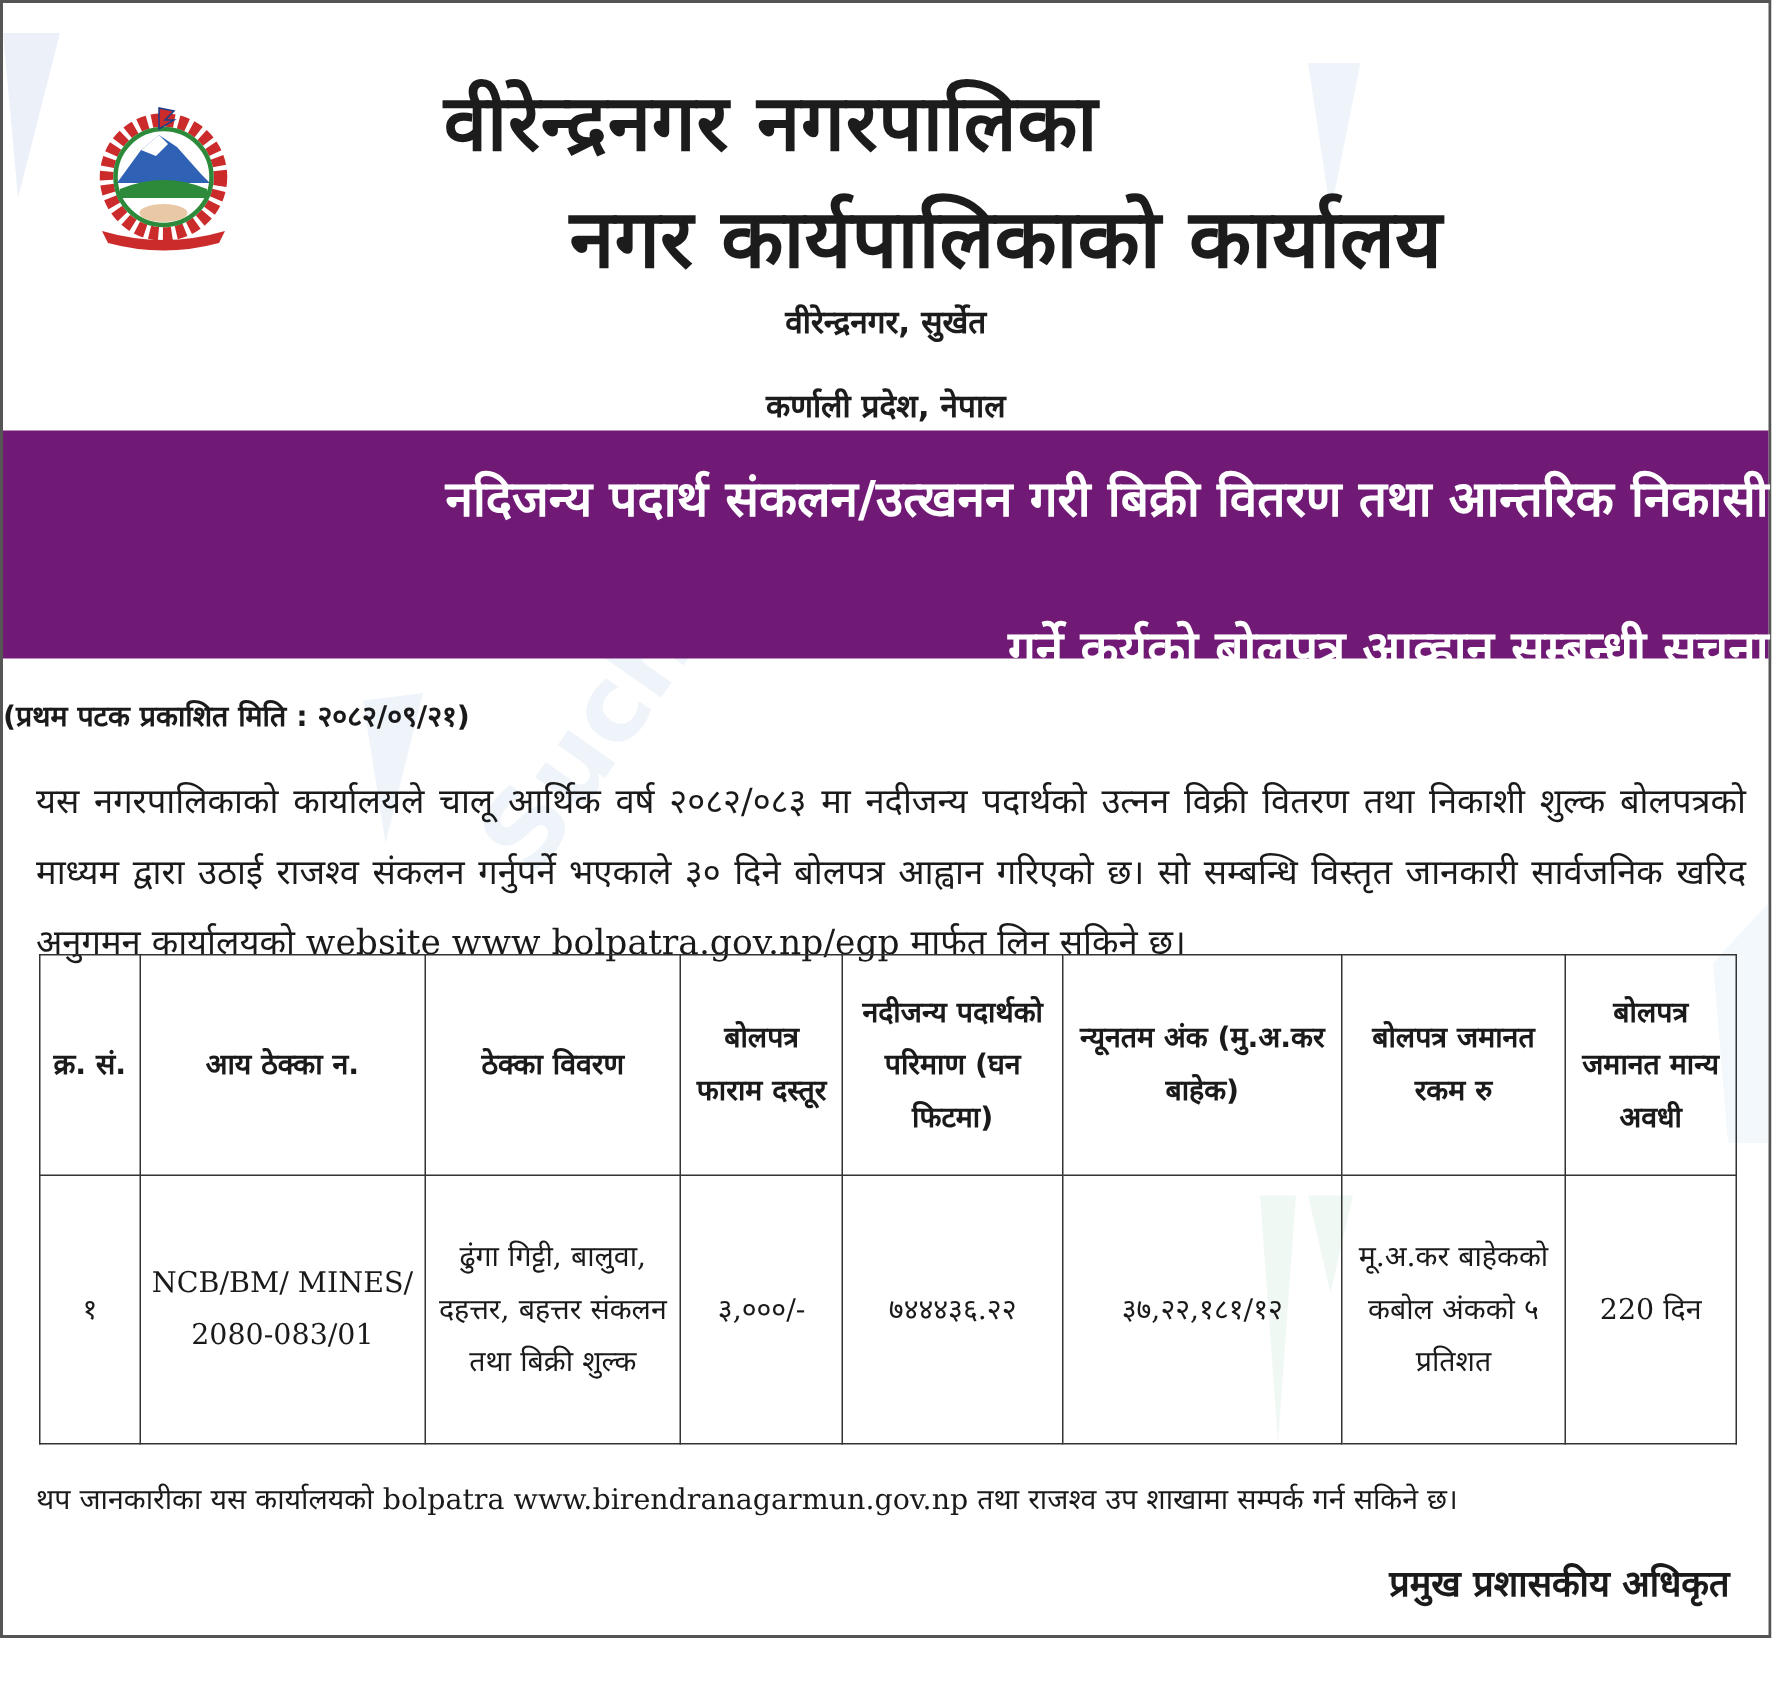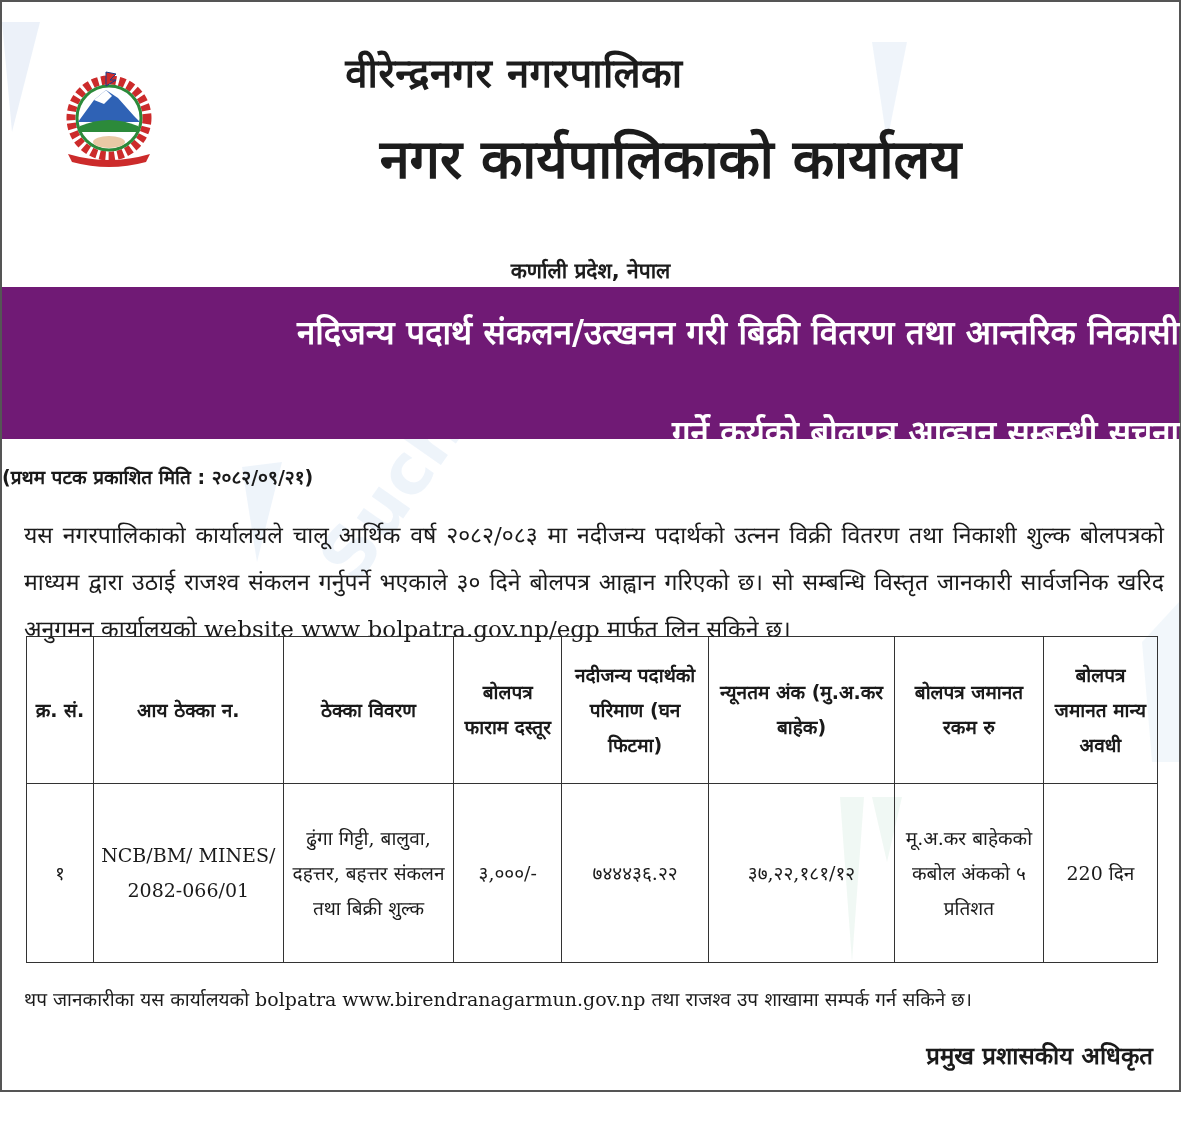--- a/index.html
+++ b/index.html
@@ -11,21 +11,21 @@
     position: absolute; left: 0; top: 0; width: 1177px; height: 1088px;
     border: 2px solid #555; box-sizing: content-box; background: #fff;
   }
   .watermark {
     position: absolute; pointer-events: none; opacity: 0.35;
   }
   .header { position: absolute; left: 0; top: 0; width: 1177px; height: 283px; }
   .logo { position: absolute; left: 52px; top: 68px; width: 110px; height: 100px; }
   .title1 {
     position: absolute; left: 0; width: 1024px; top: 42px; text-align: center;
-    font-size: 40px; font-weight: bold; color: #1c1c1c; letter-spacing: 0.5px;
+    font-size: 52px; font-weight: bold; color: #1c1c1c; letter-spacing: 0.5px;
   }
   .title2 {
     position: absolute; left: 80px; width: 1177px; top: 118px; text-align: center;
     font-size: 54px; font-weight: bold; color: #1c1c1c;
   }
   .addr1, .addr2 {
     position: absolute; left: 80px; width: 1017px; text-align: center;
     font-size: 21px; font-weight: bold; color: #1c1c1c;
   }
   .addr1 { top: 198px; }
@@ -88,20 +88,21 @@
       <circle cx="55" cy="48" r="32" fill="none" stroke="#2c8a3a" stroke-width="3"></circle>
       <polygon points="24,52 40,30 52,20 64,28 80,46 86,52" fill="#2f62b5"></polygon>
       <polygon points="40,30 52,20 58,26 50,34" fill="#ffffff"></polygon>
       <path d="M26 56 Q55 44 84 56 L84 62 L26 62 Z" fill="#2c8a3a"></path>
       <ellipse cx="55" cy="72" rx="16" ry="6" fill="#e9c9a5"></ellipse>
       <polygon points="52,2 52,16 62,10 56,10 62,4" fill="#cc2b2b" stroke="#1b3e8a" stroke-width="1"></polygon>
       <path d="M14 84 Q55 96 96 84 L92 92 Q55 102 18 92 Z" fill="#cc2b2b"></path>
     </svg>
     <div class="title1">वीरेन्द्रनगर नगरपालिका</div>
     <div class="title2">नगर कार्यपालिकाको कार्यालय</div>
+    <div class="addr1">वीरेन्द्रनगर, सुर्खेत</div>
     <div class="addr2">कर्णाली प्रदेश, नेपाल</div>
   </div>
 
   <div class="banner">
     <div class="l1">नदिजन्य पदार्थ संकलन/उत्खनन गरी बिक्री वितरण तथा आन्तरिक निकासी</div>
     <div class="l2">गर्ने कर्यको बोलपत्र आव्हान सम्बन्धी सूचना</div>
   </div>
 
   <div class="pubdate">(प्रथम पटक प्रकाशित मिति : २०८२/०९/२१)</div>
 
@@ -116,21 +117,21 @@
         <th style="width:92px">बोलपत्र फाराम दस्तूर</th>
         <th style="width:130px">नदीजन्य पदार्थको परिमाण (घन फिटमा)</th>
         <th style="width:168px">न्यूनतम अंक (मु.अ.कर बाहेक)</th>
         <th style="width:132px">बोलपत्र जमानत रकम रु</th>
         <th style="width:98px">बोलपत्र जमानत मान्य अवधी</th>
       </tr>
     </thead>
     <tbody>
       <tr>
         <td>१</td>
-        <td>NCB/BM/ MINES/ 2082-066/01</td>
+        <td>NCB/BM/ MINES/ 2080-083/01</td>
         <td>ढुंगा गिट्टी, बालुवा, दहत्तर, बहत्तर संकलन तथा बिक्री शुल्क</td>
         <td>३,०००/-</td>
         <td>७४४४३६.२२</td>
         <td>३७,२२,१८१/१२</td>
         <td>मू.अ.कर बाहेकको कबोल अंकको ५ प्रतिशत</td>
         <td>220 दिन</td>
       </tr>
     </tbody>
   </table>
 

